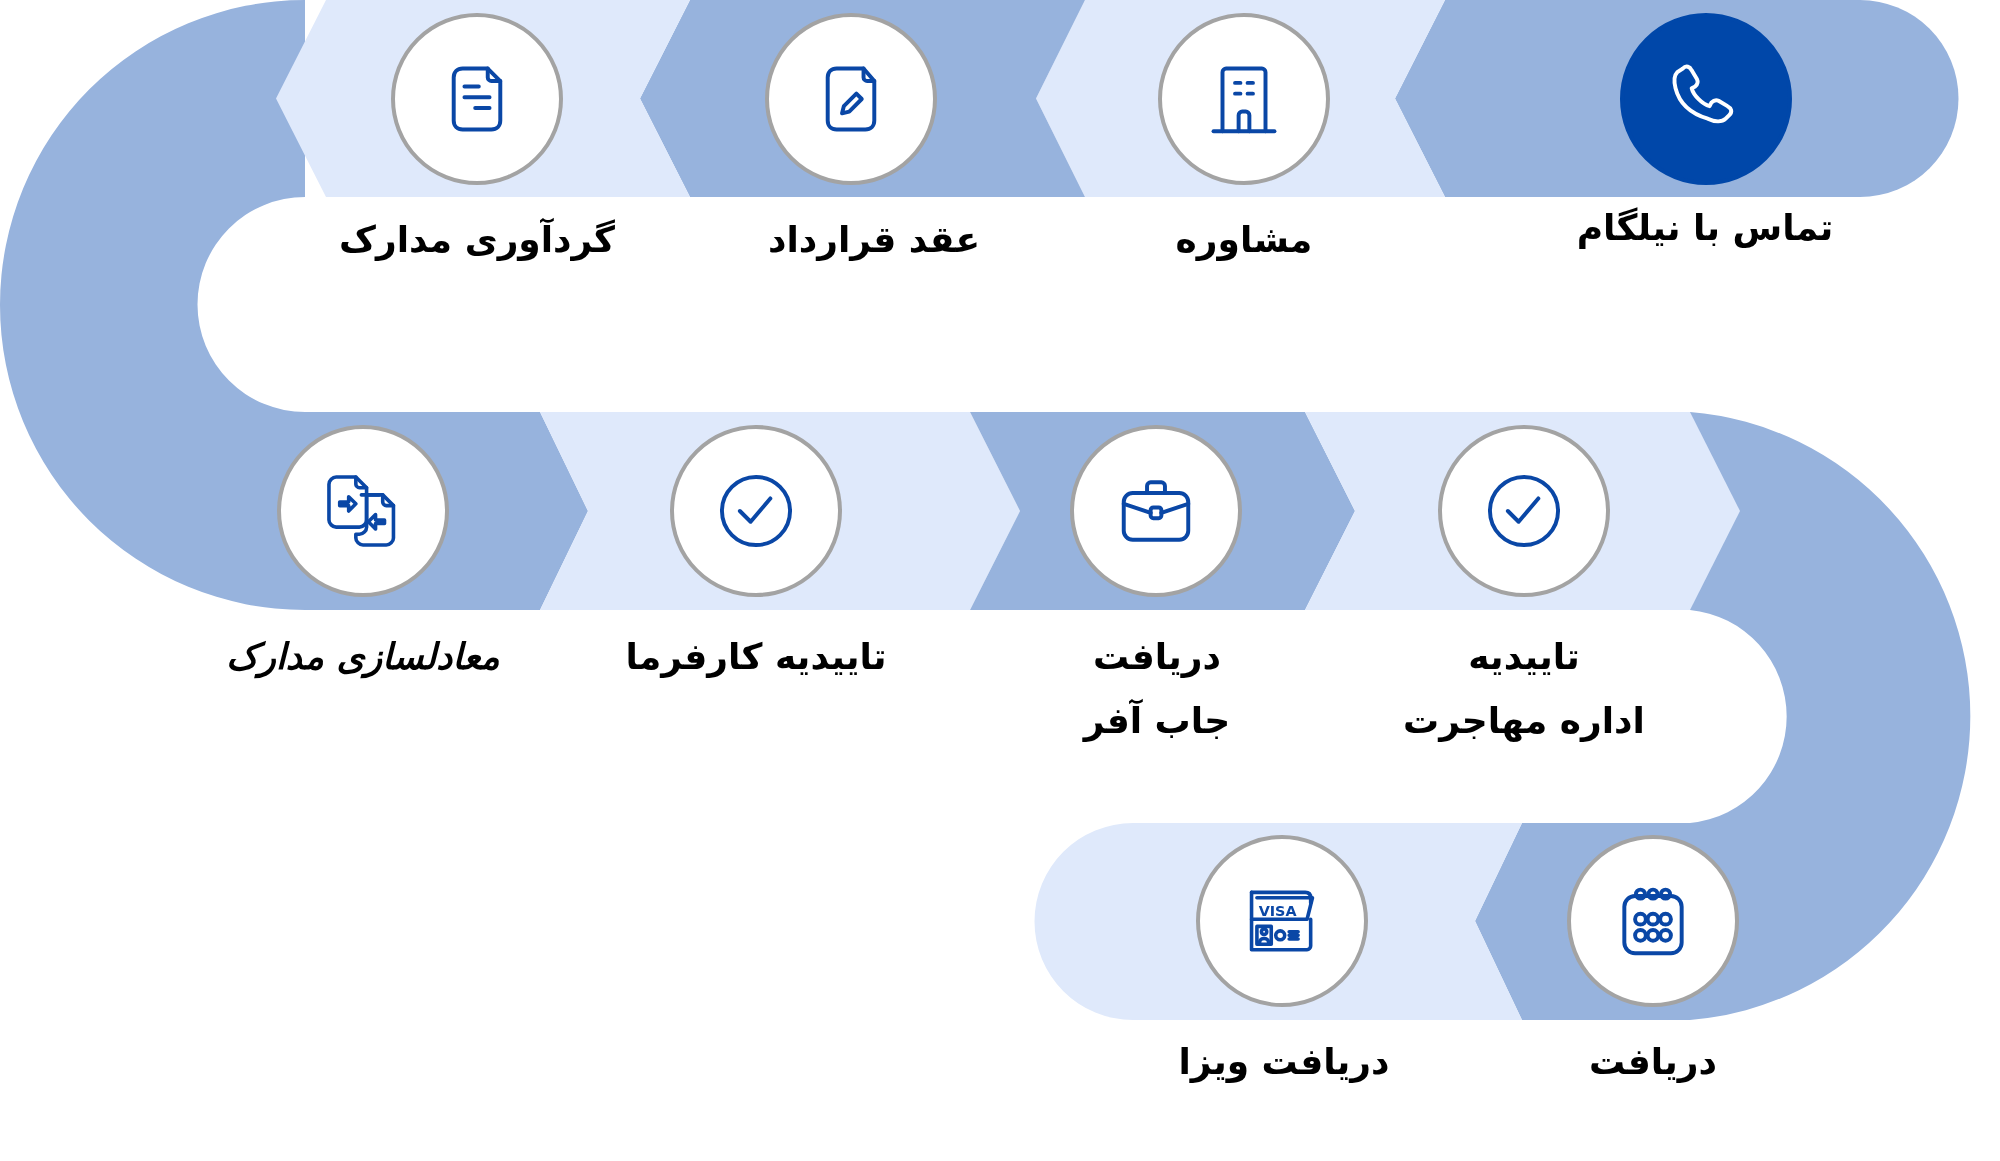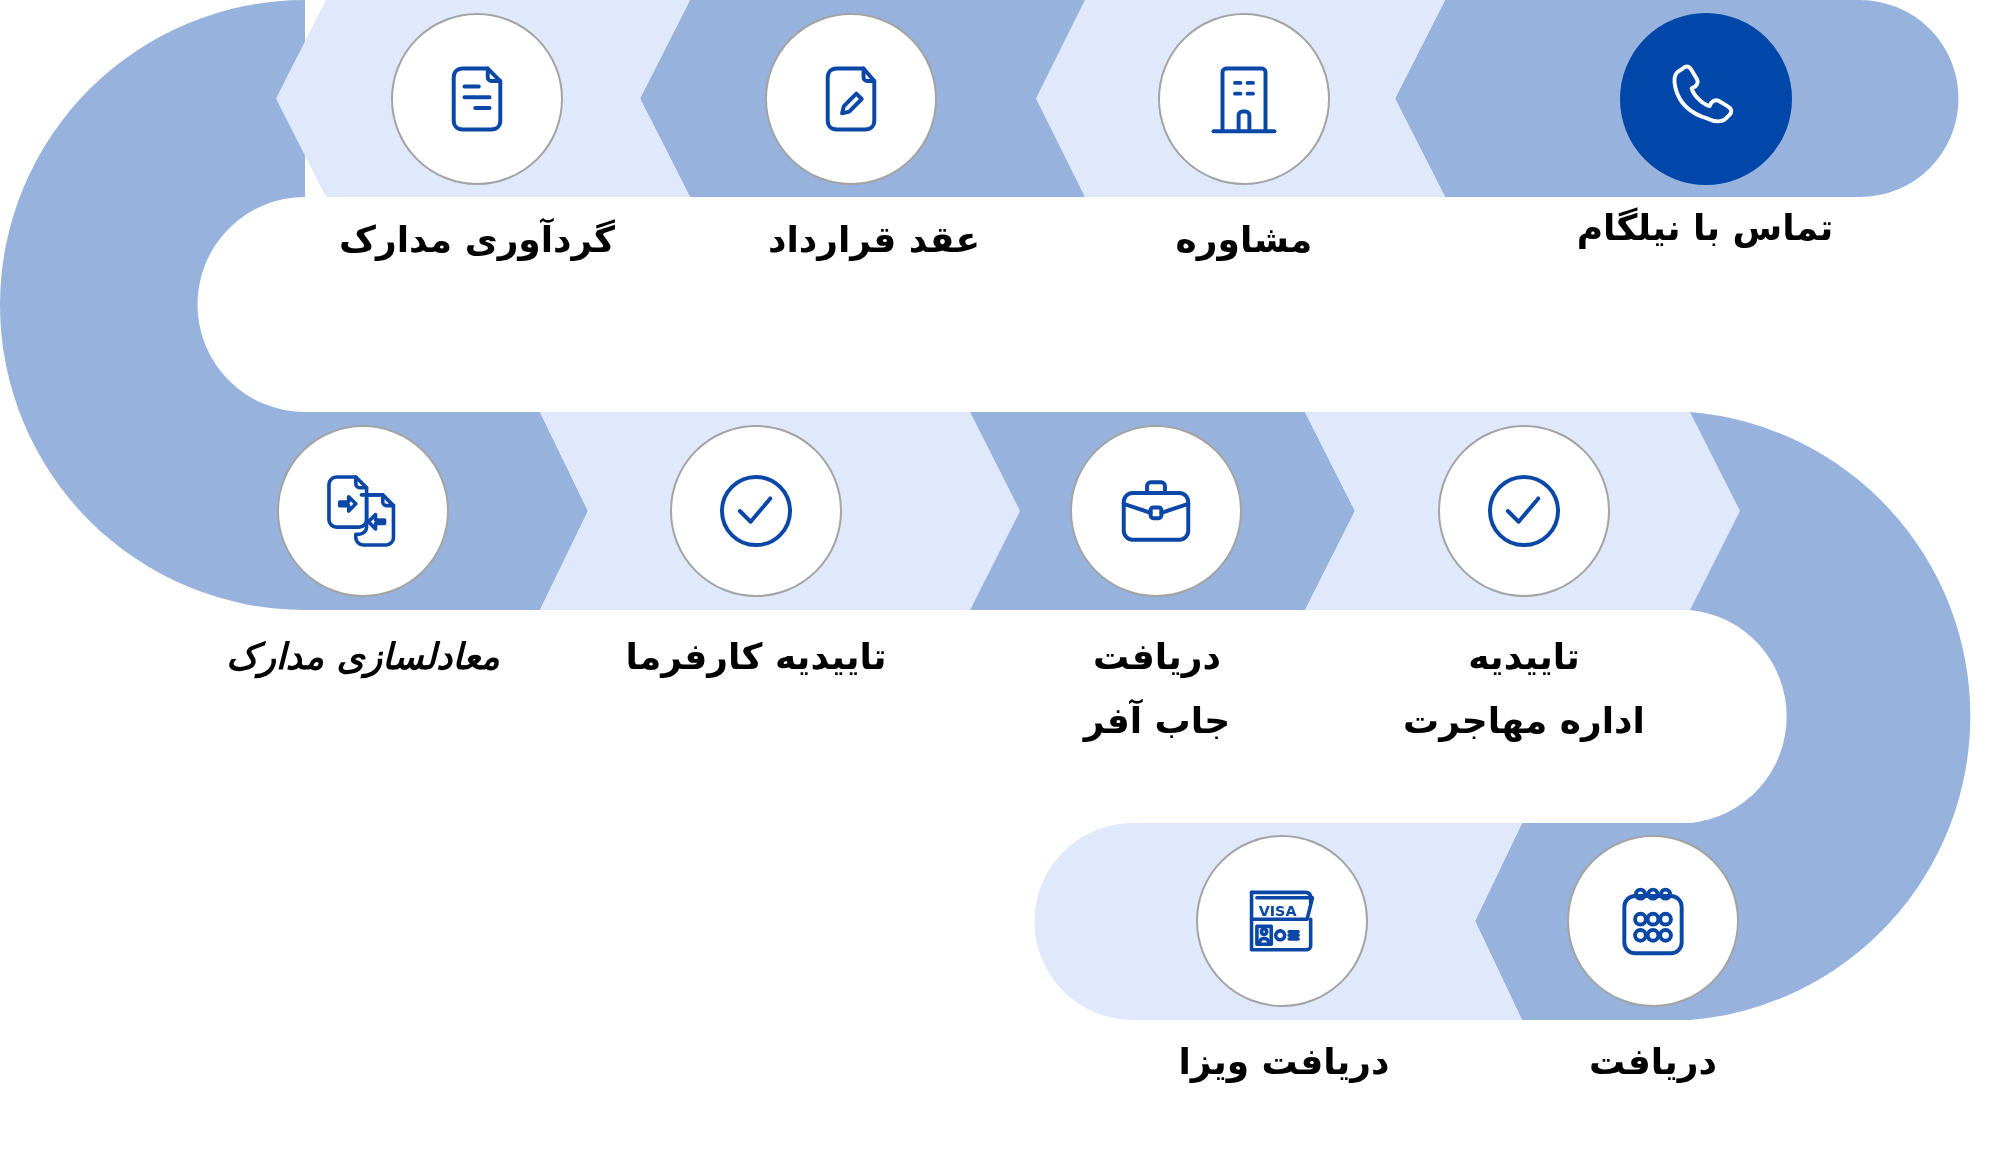--- a/index.html
+++ b/index.html
@@ -1,20 +1,20 @@
 <!DOCTYPE html>
 <html><head>
 <meta charset="utf-8">
 <style>
   html, body { margin:0; padding:0; background:#ffffff; }
   body { width:2000px; height:1161px; position:relative; overflow:hidden;
          font-family:"DejaVu Sans", sans-serif; }
   #canvas { position:absolute; left:0; top:0; width:2000px; height:1161px; }
   .node { position:absolute; width:172px; height:172px; border-radius:50%;
-          background:#ffffff; border:2px solid #a3a3a3; box-sizing:border-box;
+          background:#ffffff; border:4px solid #a3a3a3; box-sizing:border-box;
           display:flex; align-items:center; justify-content:center; }
   .node.active { background:#0047a9; border-color:#0047a9; }
   .node svg { width:86px; height:86px; }
   .label { position:absolute; color:#000000; font-weight:bold; font-size:36px;
            line-height:64px; text-align:center; direction:rtl; white-space:nowrap;
            transform:translateX(-50%); }
 </style>
 </head>
 <body>
 

